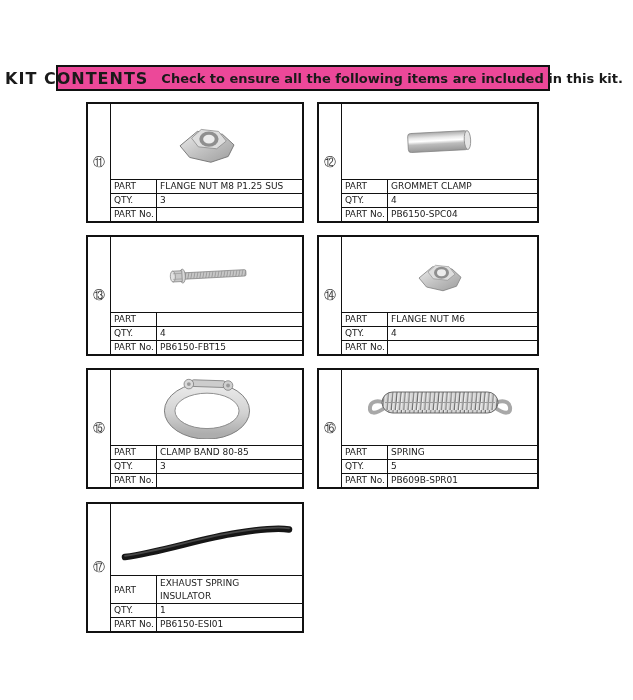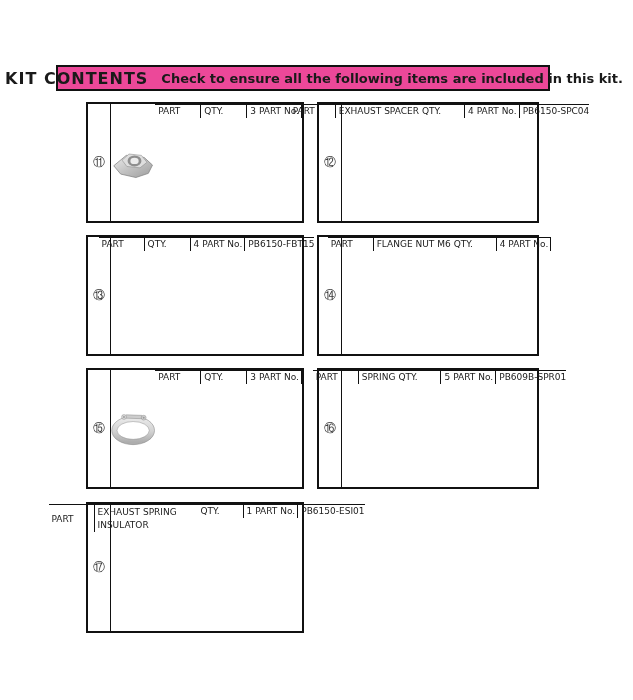--- a/index.html
+++ b/index.html
@@ -23,21 +23,21 @@
   
   .kit-box {
     position:absolute; border:2px solid #111; background:#fff;
     display:flex; flex-direction:row;
   }
   .num-col {
     width:23px; flex:0 0 23px; border-right:1.5px solid #111;
     display:flex; align-items:center; justify-content:center;
   }
   .circ-num { font-size:12px; color:#3a3a3a; }
-  .content-col { flex:1; display:flex; flex-direction:row; min-width:0;justify-content:center; }
+  .content-col { flex:1; display:flex; flex-direction:column; min-width:0;justify-content:center; }
   .img-area { flex:1; display:flex; align-items:center; justify-content:center; overflow:hidden; }
   .trow { display:flex; flex-direction:row; border-top:1.5px solid #111; height:14px; flex:0 0 14px; }
   .trow.tall { height:28px; flex:0 0 28px; }
   .lbl {
     width:46px; flex:0 0 46px; border-right:1.5px solid #111;
     font-size:9px; line-height:12px; padding:0 0 0 3px; white-space:nowrap; overflow:hidden;
   }
   .val { flex:1; font-size:9px; line-height:12px; padding:0 0 0 3px; white-space:nowrap; overflow:hidden; }
   .trow.tall .val { white-space:normal; line-height:13px; padding-top:1px; }
   .wrap-narrow { display:inline-block; width:100px; }
@@ -92,20 +92,21 @@
       <div class="img-area">
         <svg width="62" height="54" viewBox="0 0 64 56">
           <path d="M4,32 L14,44 L36,49 L54,43 L60,31 L48,20 L22,17 Z" fill="url(#nut-g)" stroke="#787878" stroke-width="1"></path>
           <path d="M16,24 L26,15 L44,17 L52,27 L42,35 L23,33 Z" fill="#dedede" stroke="#8a8a8a" stroke-width="0.8"></path>
           <ellipse cx="34" cy="25" rx="10" ry="8" fill="#8f8f8f"></ellipse>
           <ellipse cx="34" cy="25" rx="6" ry="4.6" fill="#ececec"></ellipse>
         </svg>
       </div>
       <div class="trow">
         <div class="lbl">PART</div>
+        <div class="val">FLANGE NUT M8 P1.25 SUS</div>
       </div>
       <div class="trow">
         <div class="lbl">QTY.</div>
         <div class="val">3</div>
       </div>
       <div class="trow">
         <div class="lbl">PART No.</div>
       </div>
     </div>
   </div>
@@ -118,21 +119,21 @@
       <div class="img-area">
         <svg width="74" height="32" viewBox="0 0 74 32">
           <g transform="rotate(-3 37 16)">
             <rect x="5" y="6" width="60" height="19" rx="3" fill="url(#cyl-g)" stroke="#858585" stroke-width="0.8"></rect>
             <ellipse cx="64.5" cy="15.5" rx="3.2" ry="9.5" fill="#e4e4e4" stroke="#858585" stroke-width="0.8"></ellipse>
           </g>
         </svg>
       </div>
       <div class="trow">
         <div class="lbl">PART</div>
-        <div class="val">EXHAUST SPACER</div>
+        <div class="val">GROMMET CLAMP</div>
       </div>
       <div class="trow">
         <div class="lbl">QTY.</div>
         <div class="val">4</div>
       </div>
       <div class="trow">
         <div class="lbl">PART No.</div>
         <div class="val">PB6150-SPC04</div>
       </div>
     </div>
@@ -208,20 +209,21 @@
           <ellipse cx="46" cy="35" rx="33.5" ry="18.5" fill="none" stroke="#8a8a8a" stroke-width="1"></ellipse>
           <rect x="30" y="3" width="35" height="7" rx="2" fill="#cdcdcd" stroke="#777" stroke-width="0.8" transform="rotate(2 47 6)"></rect>
           <circle cx="27" cy="7" r="5" fill="#dadada" stroke="#777" stroke-width="0.8"></circle>
           <circle cx="27" cy="7" r="2" fill="#9a9a9a"></circle>
           <circle cx="68" cy="8.5" r="5" fill="#cfcfcf" stroke="#777" stroke-width="0.8"></circle>
           <circle cx="68" cy="8.5" r="2" fill="#9a9a9a"></circle>
         </svg>
       </div>
       <div class="trow">
         <div class="lbl">PART</div>
+        <div class="val">CLAMP BAND 80-85</div>
       </div>
       <div class="trow">
         <div class="lbl">QTY.</div>
         <div class="val">3</div>
       </div>
       <div class="trow">
         <div class="lbl">PART No.</div>
       </div>
     </div>
   </div>

